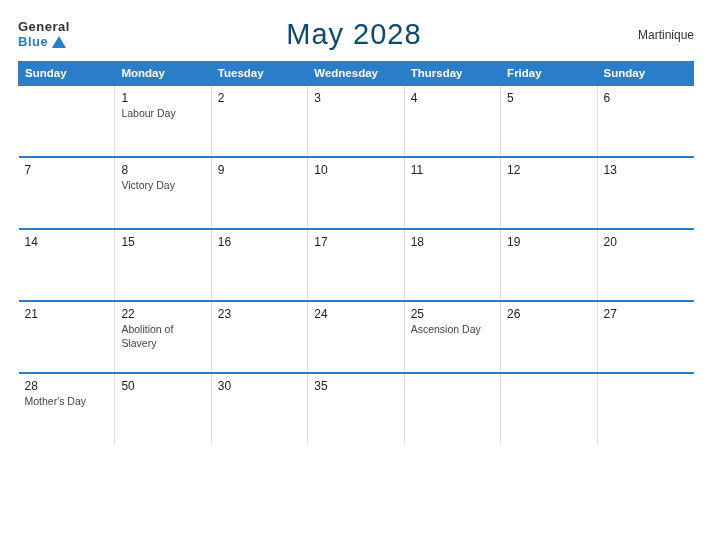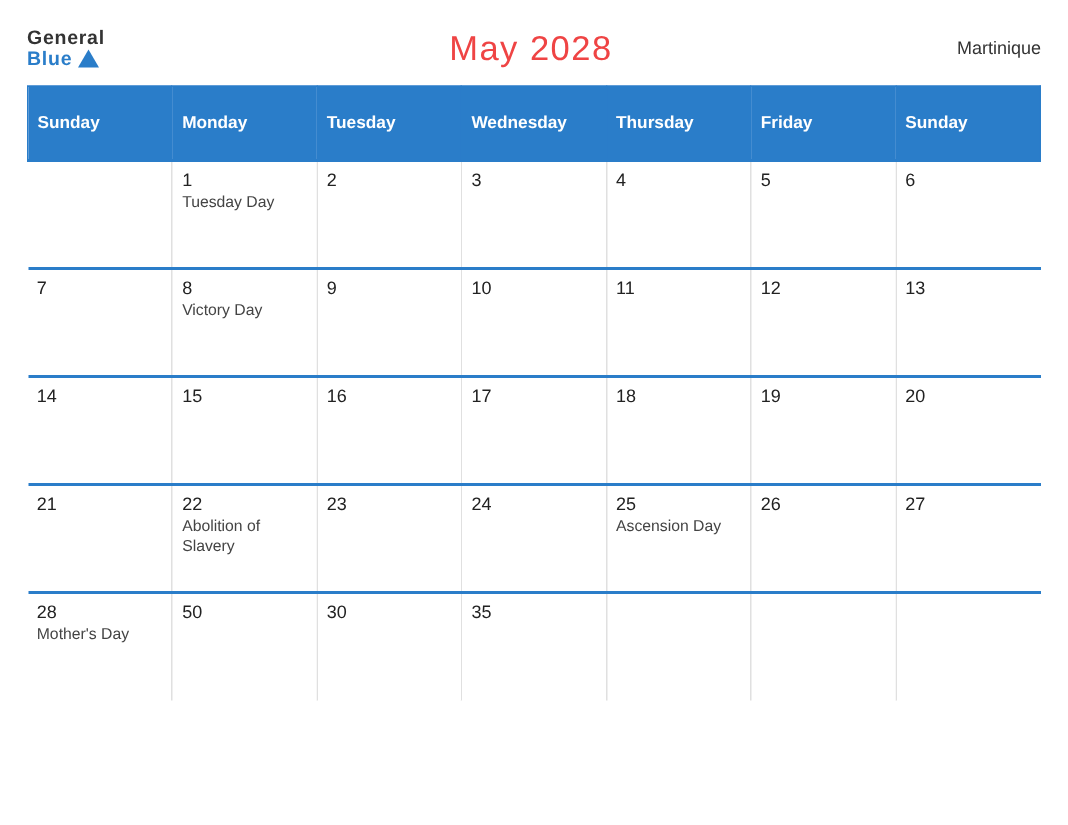--- a/index.html
+++ b/index.html
@@ -48,42 +48,42 @@
     }
     .logo-triangle {
       width: 0;
       height: 0;
       border-left: 7px solid transparent;
       border-right: 7px solid transparent;
       border-bottom: 12px solid #2a7dc9;
       margin-left: 2px;
     }
     .title {
-      font-size: 23px;
+      font-size: 29px;
       font-weight: normal;
-      color: #ef4444;
+      color: #0c4a6e;
       letter-spacing: 1px;
     }
     .region {
       font-size: 12px;
       color: #333;
       font-weight: normal;
       text-align: right;
     }
     
     .calendar {
       width: 100%;
       border-collapse: collapse;
     }
     .calendar thead tr th {
       background: #2a7dc9;
       color: #fff;
       font-size: 11.5px;
       font-weight: bold;
-      padding: 18px 6px;
+      padding: 5px 6px;
       text-align: left;
       border: 1px solid #2a7dc9;
     }
     .calendar tbody tr {
       border-top: 2px solid #2a7dc9;
     }
     .calendar tbody tr td {
       vertical-align: top;
       padding: 5px 6px 5px 6px;
       font-size: 12px;
@@ -146,21 +146,21 @@
           <th>Thursday</th>
           <th>Friday</th>
           <th>Sunday</th>
         </tr>
     </thead>
     <tbody id="calendar-body">
     <tr>
           <td class="empty-cell"></td>
           <td>
             <span class="day-num">1</span>
-            <span class="day-event">Tuesday Day</span>
+            <span class="day-event">Labour Day</span>
           </td>
           <td>
             <span class="day-num">2</span>
           </td>
           <td>
             <span class="day-num">3</span>
           </td>
           <td>
             <span class="day-num">4</span>
           </td>

